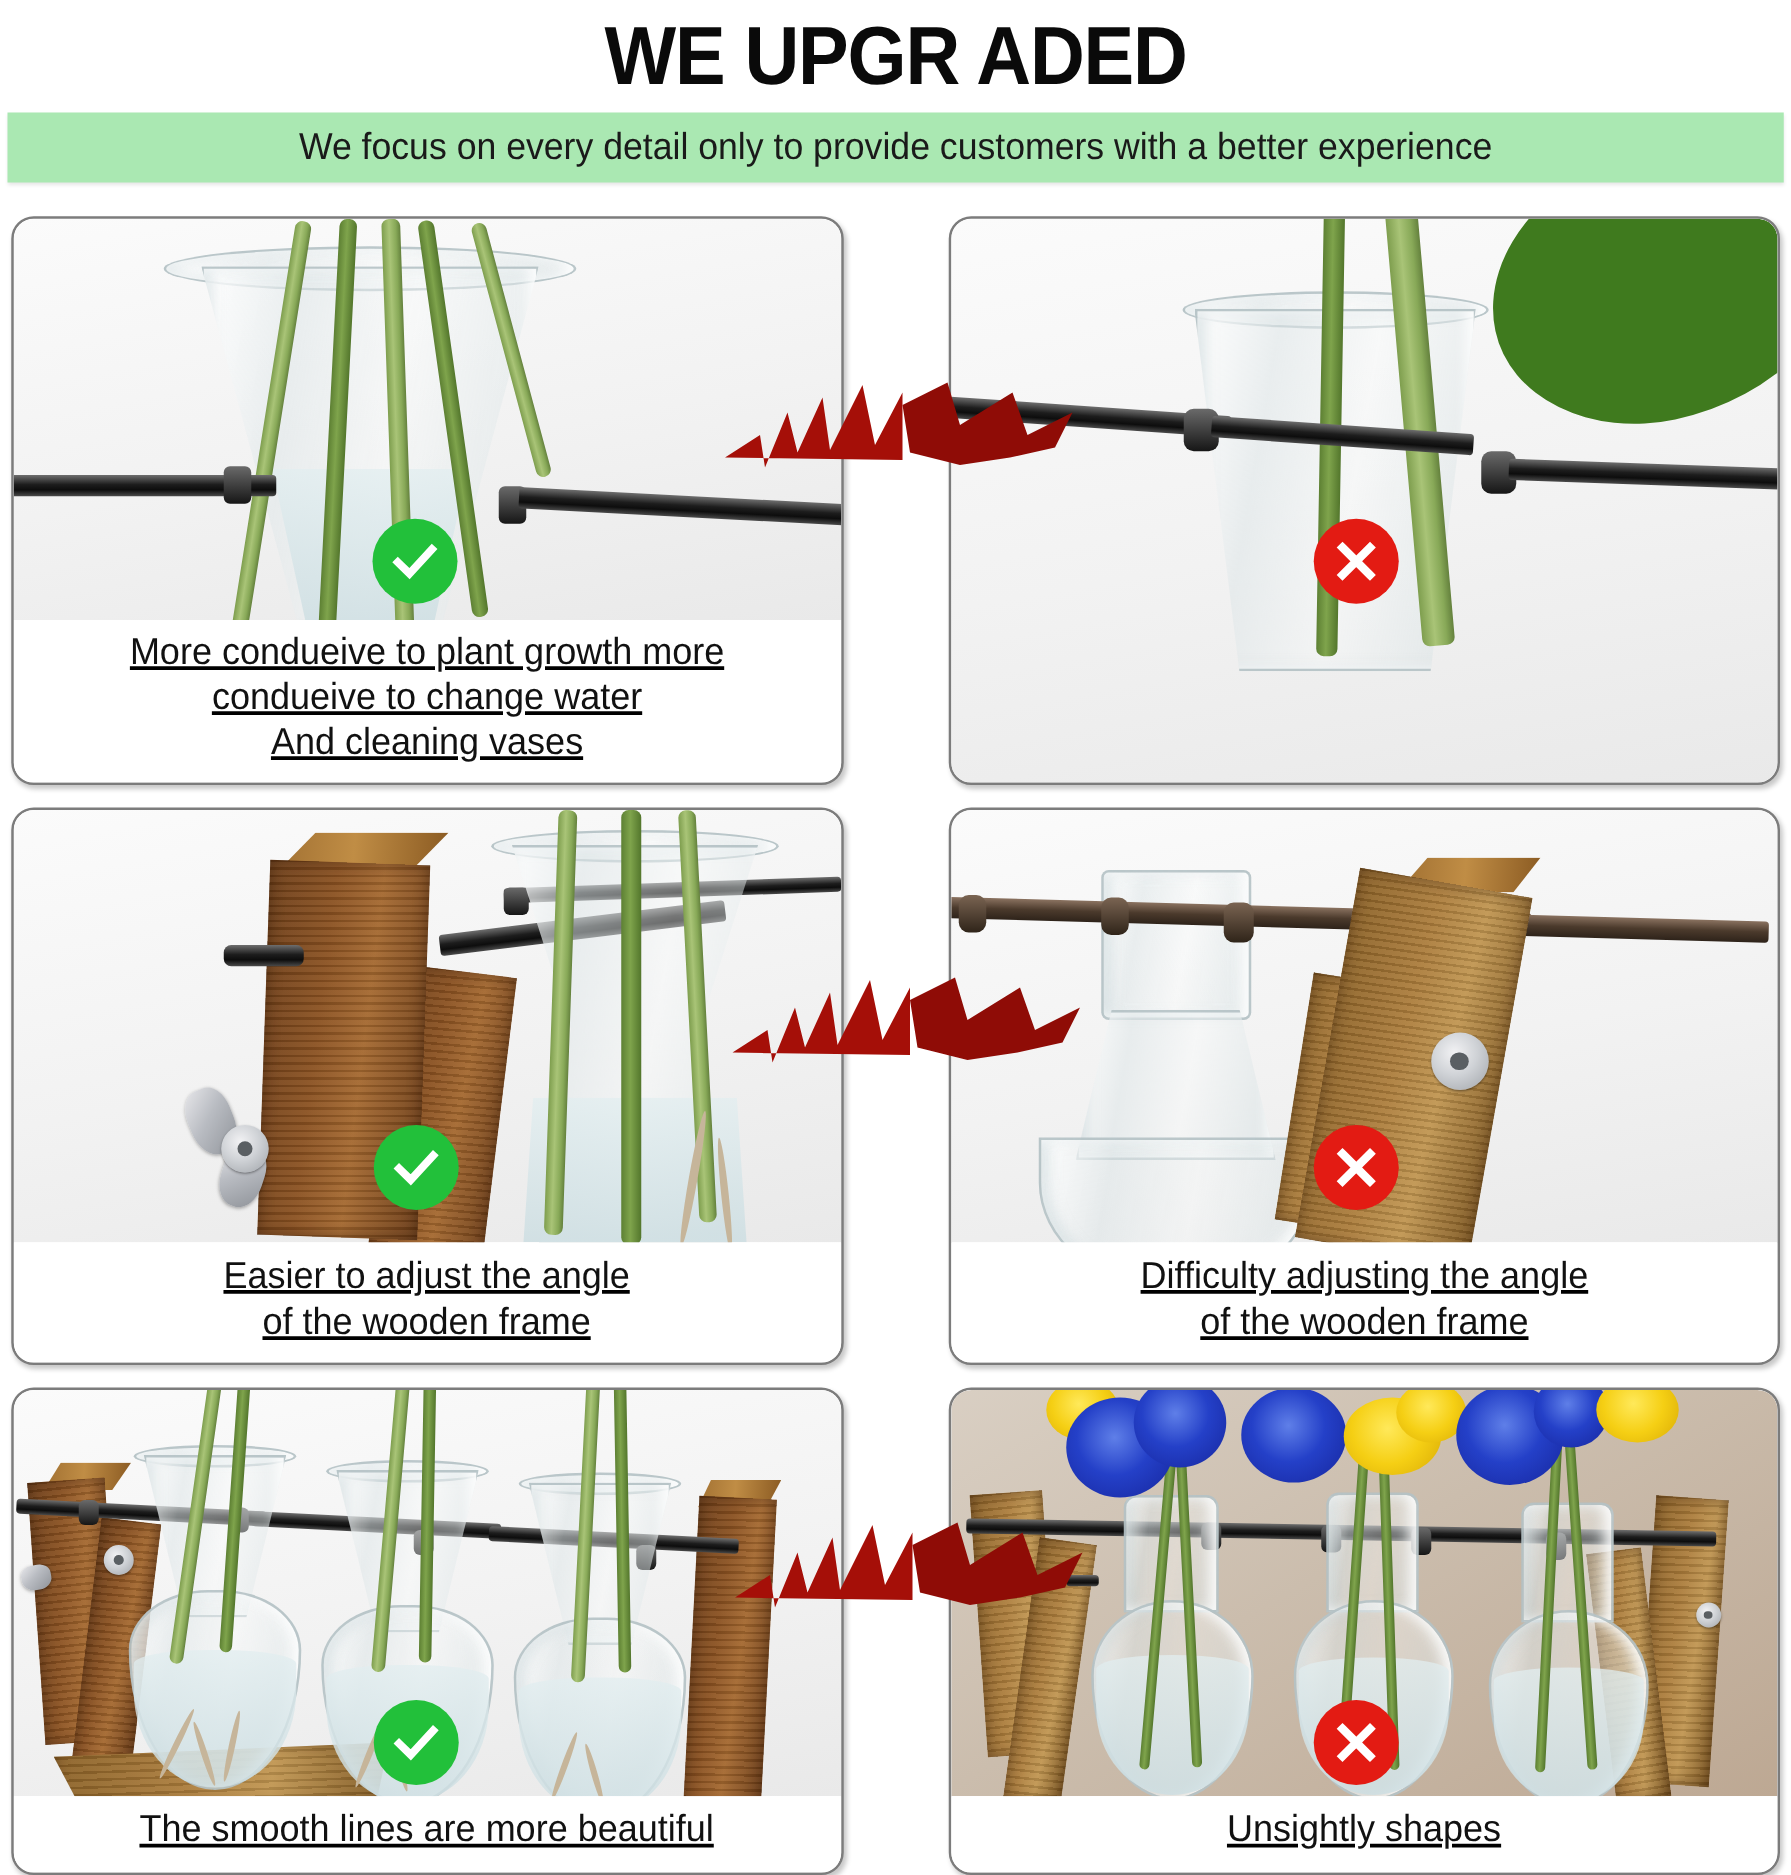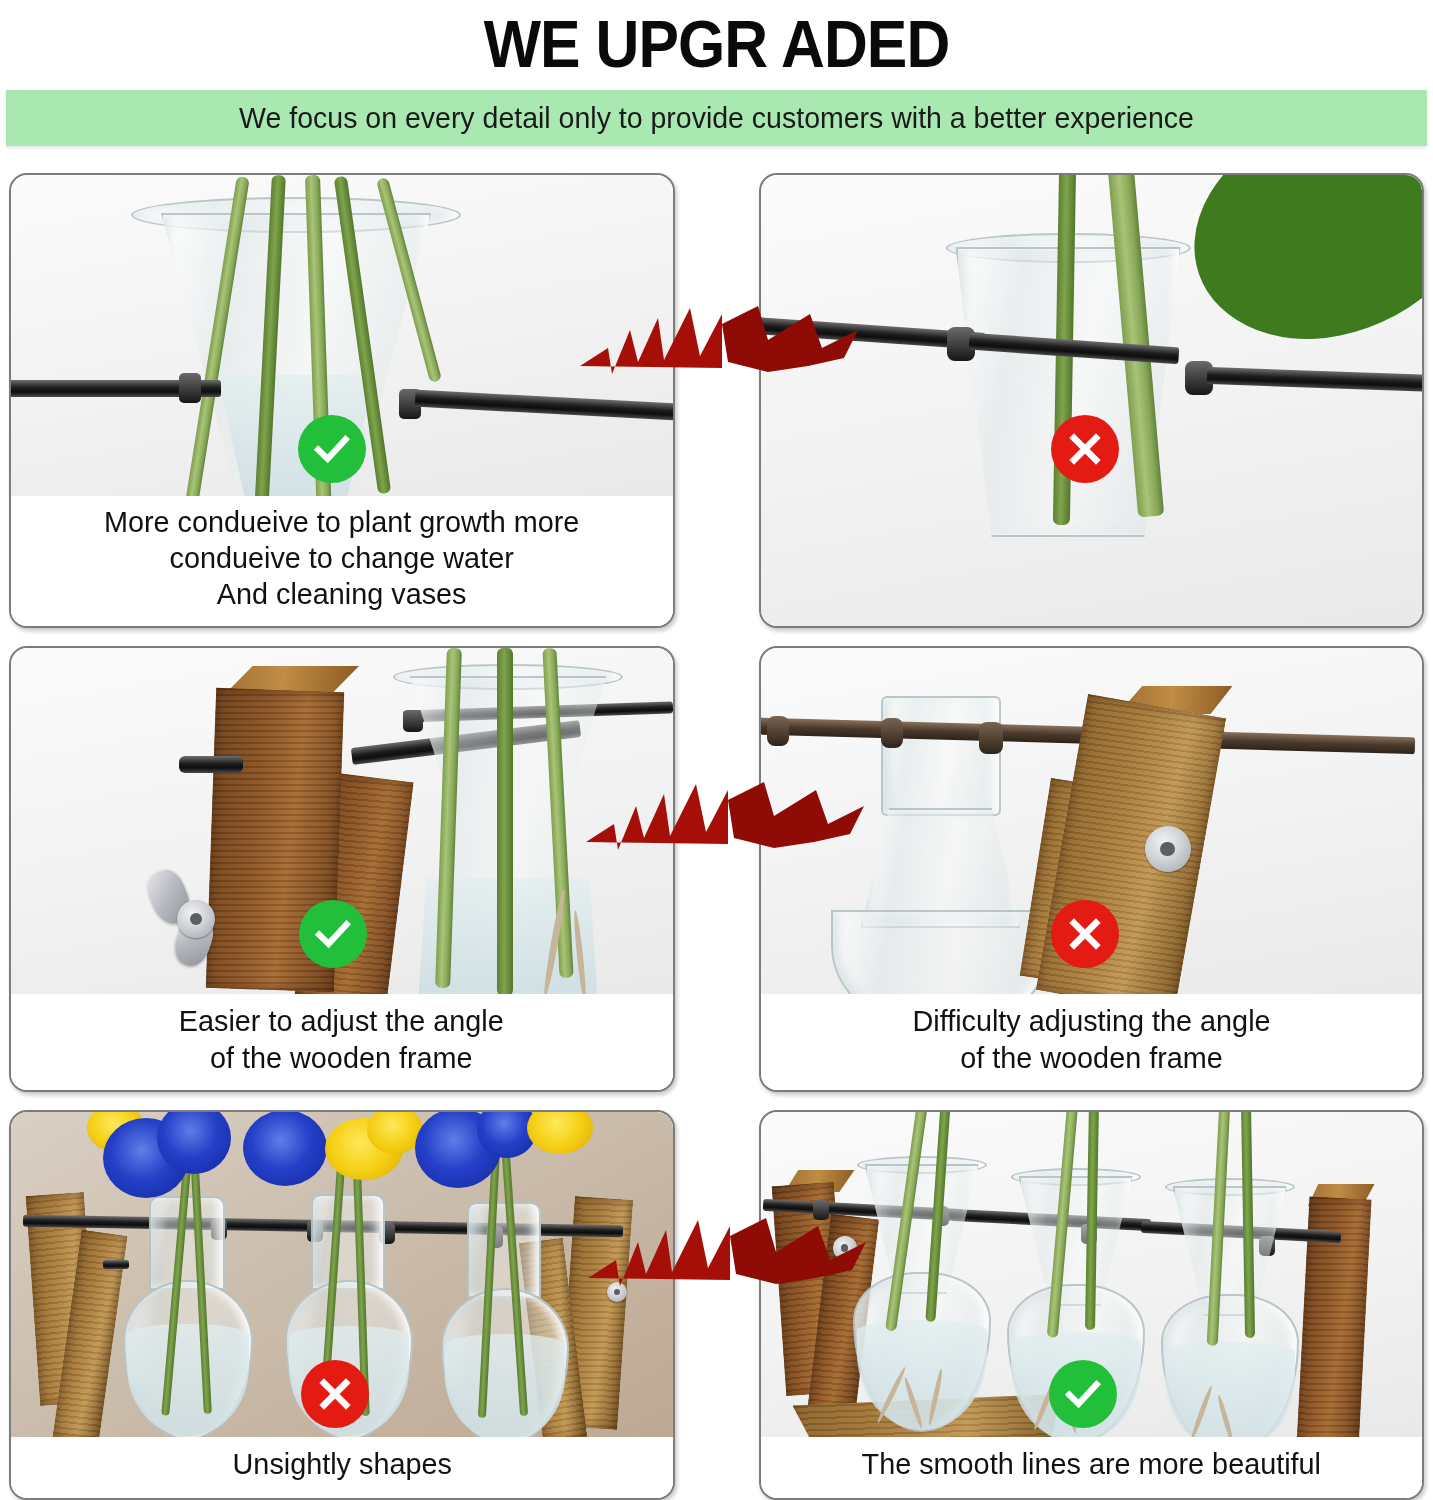--- a/index.html
+++ b/index.html
@@ -46,20 +46,21 @@
   
   .grid {
     position: relative;
     margin-top: 27px;
     padding: 0 9px;
     display: grid;
     grid-template-columns: 1fr 1fr;
     grid-template-rows: 455px 446px 390px;
     column-gap: 84px;
     row-gap: 18px;
+    text-decoration: underline;
   }
 
   .panel {
     position: relative;
     background: #ffffff;
     border: 2px solid #7c7c7c;
     border-radius: 18px;
     box-shadow: 2px 3px 4px rgba(0,0,0,0.22);
     display: flex;
     flex-direction: column;
@@ -371,20 +372,96 @@
       </div>
     </div>
     <div class="caption">
       <div class="caption-text">Difficulty adjusting the angle
 of the wooden frame</div>
     </div>
   </div>
 
   <div class="panel">
     <div class="photo">
+      <div class="scene bg-white">
+
+        <div class="wood-top" style="left:18px; top:58px; width:76px; height:22px;
+             clip-path: polygon(8% 100%, 26% 0%, 100% 0%, 80% 100%);"></div>
+        <div class="wood" style="left:18px; top:72px; width:62px; height:210px; transform:rotate(-4deg);"></div>
+        <div class="wood" style="left:58px; top:104px; width:48px; height:200px; transform:rotate(7deg);"></div>
+        <div class="washer" style="left:72px; top:124px; width:24px; height:24px;"></div>
+        <div class="wing-nut" style="left:6px; top:140px; width:24px; height:20px; transform:rotate(-10deg);"></div>
+
+        <div class="wood light" style="left:32px; top:282px; width:268px; height:52px;
+             clip-path: polygon(0% 22%, 100% 0%, 96% 100%, 8% 100%);"></div>
+
+        <div class="wood-top" style="left:540px; top:72px; width:74px; height:22px;
+             clip-path: polygon(10% 100%, 24% 0%, 100% 0%, 84% 100%);"></div>
+        <div class="wood" style="left:542px; top:86px; width:62px; height:250px; transform:rotate(3deg);"></div>
+
+        <div class="rod thin" style="left:2px; top:92px; width:200px; transform:rotate(3deg);"></div>
+        <div class="nut" style="left:52px; top:88px; width:16px; height:20px;"></div>
+        <div class="nut" style="left:172px; top:94px; width:16px; height:20px;"></div>
+        <div class="rod thin" style="left:190px; top:102px; width:200px; transform:rotate(3deg);"></div>
+        <div class="nut" style="left:320px; top:112px; width:16px; height:20px;"></div>
+        <div class="rod thin" style="left:380px; top:114px; width:200px; transform:rotate(3deg);"></div>
+        <div class="nut" style="left:498px; top:124px; width:16px; height:20px;"></div>
+
+        <div class="glass" style="left:96px; top:44px; width:130px; height:18px; border-radius:50%;"></div>
+        <div class="glass" style="left:104px; top:52px; width:114px; height:130px;
+             clip-path: polygon(0% 0%, 100% 0%, 72% 100%, 28% 100%);"></div>
+        <div class="glass" style="left:92px; top:160px; width:138px; height:160px;
+             border-radius:46% 46% 50% 50%/30% 30% 70% 70%;"></div>
+        <div class="water" style="left:96px; top:208px; width:130px; height:110px;
+             border-radius:46% 46% 50% 50%/10% 10% 70% 70%;"></div>
+
+        <div class="glass" style="left:250px; top:56px; width:130px; height:18px; border-radius:50%;"></div>
+        <div class="glass" style="left:258px; top:64px; width:114px; height:130px;
+             clip-path: polygon(0% 0%, 100% 0%, 72% 100%, 28% 100%);"></div>
+        <div class="glass" style="left:246px; top:172px; width:138px; height:160px;
+             border-radius:46% 46% 50% 50%/30% 30% 70% 70%;"></div>
+        <div class="water" style="left:250px; top:220px; width:130px; height:110px;
+             border-radius:46% 46% 50% 50%/10% 10% 70% 70%;"></div>
+
+        <div class="glass" style="left:404px; top:66px; width:130px; height:18px; border-radius:50%;"></div>
+        <div class="glass" style="left:412px; top:74px; width:114px; height:130px;
+             clip-path: polygon(0% 0%, 100% 0%, 72% 100%, 28% 100%);"></div>
+        <div class="glass" style="left:400px; top:182px; width:138px; height:160px;
+             border-radius:46% 46% 50% 50%/30% 30% 70% 70%;"></div>
+        <div class="water" style="left:404px; top:230px; width:130px; height:110px;
+             border-radius:46% 46% 50% 50%/10% 10% 70% 70%;"></div>
+
+        <div class="stem" style="left:140px; top:-10px; width:11px; height:230px; transform:rotate(8deg);"></div>
+        <div class="stem dark" style="left:172px; top:-10px; width:10px; height:220px; transform:rotate(4deg);"></div>
+        <div class="stem" style="left:296px; top:-10px; width:11px; height:236px; transform:rotate(5deg);"></div>
+        <div class="stem dark" style="left:326px; top:-10px; width:10px; height:228px; transform:rotate(1deg);"></div>
+        <div class="stem" style="left:452px; top:-10px; width:11px; height:244px; transform:rotate(3deg);"></div>
+        <div class="stem dark" style="left:482px; top:-10px; width:10px; height:236px; transform:rotate(-1deg);"></div>
+
+        <div class="root" style="left:128px; top:252px; width:5px; height:62px; transform:rotate(26deg);"></div>
+        <div class="root" style="left:150px; top:264px; width:5px; height:54px; transform:rotate(-18deg);"></div>
+        <div class="root" style="left:172px; top:256px; width:5px; height:58px; transform:rotate(12deg);"></div>
+        <div class="root" style="left:282px; top:262px; width:5px; height:58px; transform:rotate(22deg);"></div>
+        <div class="root" style="left:306px; top:272px; width:5px; height:50px; transform:rotate(-14deg);"></div>
+        <div class="root" style="left:438px; top:272px; width:5px; height:58px; transform:rotate(20deg);"></div>
+        <div class="root" style="left:462px; top:282px; width:5px; height:50px; transform:rotate(-16deg);"></div>
+      </div>
+      <div class="badge ok" style="left:288px; top:248px;">
+        <svg viewBox="0 0 24 24">
+          <path d="M4.5 12.4 L9.6 17.4 L19.4 6.8" fill="none" stroke="#ffffff" stroke-width="3.4" stroke-linecap="square" stroke-linejoin="miter"></path>
+        </svg>
+      </div>
+    </div>
+    <div class="caption one-line">
+      <div class="caption-text">The smooth lines are more beautiful</div>
+    </div>
+  </div>
+
+  <div class="panel">
+    <div class="photo">
       <div class="scene bg-beige">
 
         <div class="wood light" style="left:22px; top:82px; width:58px; height:210px; transform:rotate(-4deg);"></div>
         <div class="wood light" style="left:56px; top:120px; width:46px; height:210px; transform:rotate(8deg);"></div>
         <div class="rod thin" style="left:92px; top:148px; width:26px; height:9px;"></div>
 
         <div class="wood light" style="left:556px; top:86px; width:58px; height:230px; transform:rotate(4deg);"></div>
         <div class="wood light" style="left:520px; top:128px; width:44px; height:200px; transform:rotate(-7deg);"></div>
         <div class="washer" style="left:596px; top:170px; width:20px; height:20px;"></div>
 
@@ -430,96 +507,20 @@
         <div class="flower-yellow" style="left:516px; top:-10px; width:66px; height:52px;"></div>
       </div>
       <div class="badge bad" style="left:290px; top:248px;">
         <svg viewBox="0 0 24 24">
           <path d="M6 6 L18 18 M18 6 L6 18" fill="none" stroke="#ffffff" stroke-width="3.6" stroke-linecap="square"></path>
         </svg>
       </div>
     </div>
     <div class="caption one-line">
       <div class="caption-text">Unsightly shapes</div>
-    </div>
-  </div>
-
-  <div class="panel">
-    <div class="photo">
-      <div class="scene bg-white">
-
-        <div class="wood-top" style="left:18px; top:58px; width:76px; height:22px;
-             clip-path: polygon(8% 100%, 26% 0%, 100% 0%, 80% 100%);"></div>
-        <div class="wood" style="left:18px; top:72px; width:62px; height:210px; transform:rotate(-4deg);"></div>
-        <div class="wood" style="left:58px; top:104px; width:48px; height:200px; transform:rotate(7deg);"></div>
-        <div class="washer" style="left:72px; top:124px; width:24px; height:24px;"></div>
-        <div class="wing-nut" style="left:6px; top:140px; width:24px; height:20px; transform:rotate(-10deg);"></div>
-
-        <div class="wood light" style="left:32px; top:282px; width:268px; height:52px;
-             clip-path: polygon(0% 22%, 100% 0%, 96% 100%, 8% 100%);"></div>
-
-        <div class="wood-top" style="left:540px; top:72px; width:74px; height:22px;
-             clip-path: polygon(10% 100%, 24% 0%, 100% 0%, 84% 100%);"></div>
-        <div class="wood" style="left:542px; top:86px; width:62px; height:250px; transform:rotate(3deg);"></div>
-
-        <div class="rod thin" style="left:2px; top:92px; width:200px; transform:rotate(3deg);"></div>
-        <div class="nut" style="left:52px; top:88px; width:16px; height:20px;"></div>
-        <div class="nut" style="left:172px; top:94px; width:16px; height:20px;"></div>
-        <div class="rod thin" style="left:190px; top:102px; width:200px; transform:rotate(3deg);"></div>
-        <div class="nut" style="left:320px; top:112px; width:16px; height:20px;"></div>
-        <div class="rod thin" style="left:380px; top:114px; width:200px; transform:rotate(3deg);"></div>
-        <div class="nut" style="left:498px; top:124px; width:16px; height:20px;"></div>
-
-        <div class="glass" style="left:96px; top:44px; width:130px; height:18px; border-radius:50%;"></div>
-        <div class="glass" style="left:104px; top:52px; width:114px; height:130px;
-             clip-path: polygon(0% 0%, 100% 0%, 72% 100%, 28% 100%);"></div>
-        <div class="glass" style="left:92px; top:160px; width:138px; height:160px;
-             border-radius:46% 46% 50% 50%/30% 30% 70% 70%;"></div>
-        <div class="water" style="left:96px; top:208px; width:130px; height:110px;
-             border-radius:46% 46% 50% 50%/10% 10% 70% 70%;"></div>
-
-        <div class="glass" style="left:250px; top:56px; width:130px; height:18px; border-radius:50%;"></div>
-        <div class="glass" style="left:258px; top:64px; width:114px; height:130px;
-             clip-path: polygon(0% 0%, 100% 0%, 72% 100%, 28% 100%);"></div>
-        <div class="glass" style="left:246px; top:172px; width:138px; height:160px;
-             border-radius:46% 46% 50% 50%/30% 30% 70% 70%;"></div>
-        <div class="water" style="left:250px; top:220px; width:130px; height:110px;
-             border-radius:46% 46% 50% 50%/10% 10% 70% 70%;"></div>
-
-        <div class="glass" style="left:404px; top:66px; width:130px; height:18px; border-radius:50%;"></div>
-        <div class="glass" style="left:412px; top:74px; width:114px; height:130px;
-             clip-path: polygon(0% 0%, 100% 0%, 72% 100%, 28% 100%);"></div>
-        <div class="glass" style="left:400px; top:182px; width:138px; height:160px;
-             border-radius:46% 46% 50% 50%/30% 30% 70% 70%;"></div>
-        <div class="water" style="left:404px; top:230px; width:130px; height:110px;
-             border-radius:46% 46% 50% 50%/10% 10% 70% 70%;"></div>
-
-        <div class="stem" style="left:140px; top:-10px; width:11px; height:230px; transform:rotate(8deg);"></div>
-        <div class="stem dark" style="left:172px; top:-10px; width:10px; height:220px; transform:rotate(4deg);"></div>
-        <div class="stem" style="left:296px; top:-10px; width:11px; height:236px; transform:rotate(5deg);"></div>
-        <div class="stem dark" style="left:326px; top:-10px; width:10px; height:228px; transform:rotate(1deg);"></div>
-        <div class="stem" style="left:452px; top:-10px; width:11px; height:244px; transform:rotate(3deg);"></div>
-        <div class="stem dark" style="left:482px; top:-10px; width:10px; height:236px; transform:rotate(-1deg);"></div>
-
-        <div class="root" style="left:128px; top:252px; width:5px; height:62px; transform:rotate(26deg);"></div>
-        <div class="root" style="left:150px; top:264px; width:5px; height:54px; transform:rotate(-18deg);"></div>
-        <div class="root" style="left:172px; top:256px; width:5px; height:58px; transform:rotate(12deg);"></div>
-        <div class="root" style="left:282px; top:262px; width:5px; height:58px; transform:rotate(22deg);"></div>
-        <div class="root" style="left:306px; top:272px; width:5px; height:50px; transform:rotate(-14deg);"></div>
-        <div class="root" style="left:438px; top:272px; width:5px; height:58px; transform:rotate(20deg);"></div>
-        <div class="root" style="left:462px; top:282px; width:5px; height:50px; transform:rotate(-16deg);"></div>
-      </div>
-      <div class="badge ok" style="left:288px; top:248px;">
-        <svg viewBox="0 0 24 24">
-          <path d="M4.5 12.4 L9.6 17.4 L19.4 6.8" fill="none" stroke="#ffffff" stroke-width="3.4" stroke-linecap="square" stroke-linejoin="miter"></path>
-        </svg>
-      </div>
-    </div>
-    <div class="caption one-line">
-      <div class="caption-text">The smooth lines are more beautiful</div>
     </div>
   </div>
 </div>
 
 <div class="vs-wrap" style="left:572px; top:296px;">
   <svg viewBox="0 0 290 215">
 
     <path d="M8 70 L36 52 L40 78 L58 34 L66 66 L86 22 L92 64 L118 12
              L128 60 L150 18 L150 72 Z" fill="#a50f08"></path>
     <path d="M150 28 L186 10 L196 44 L238 18 L250 52 L286 34 L272 62

